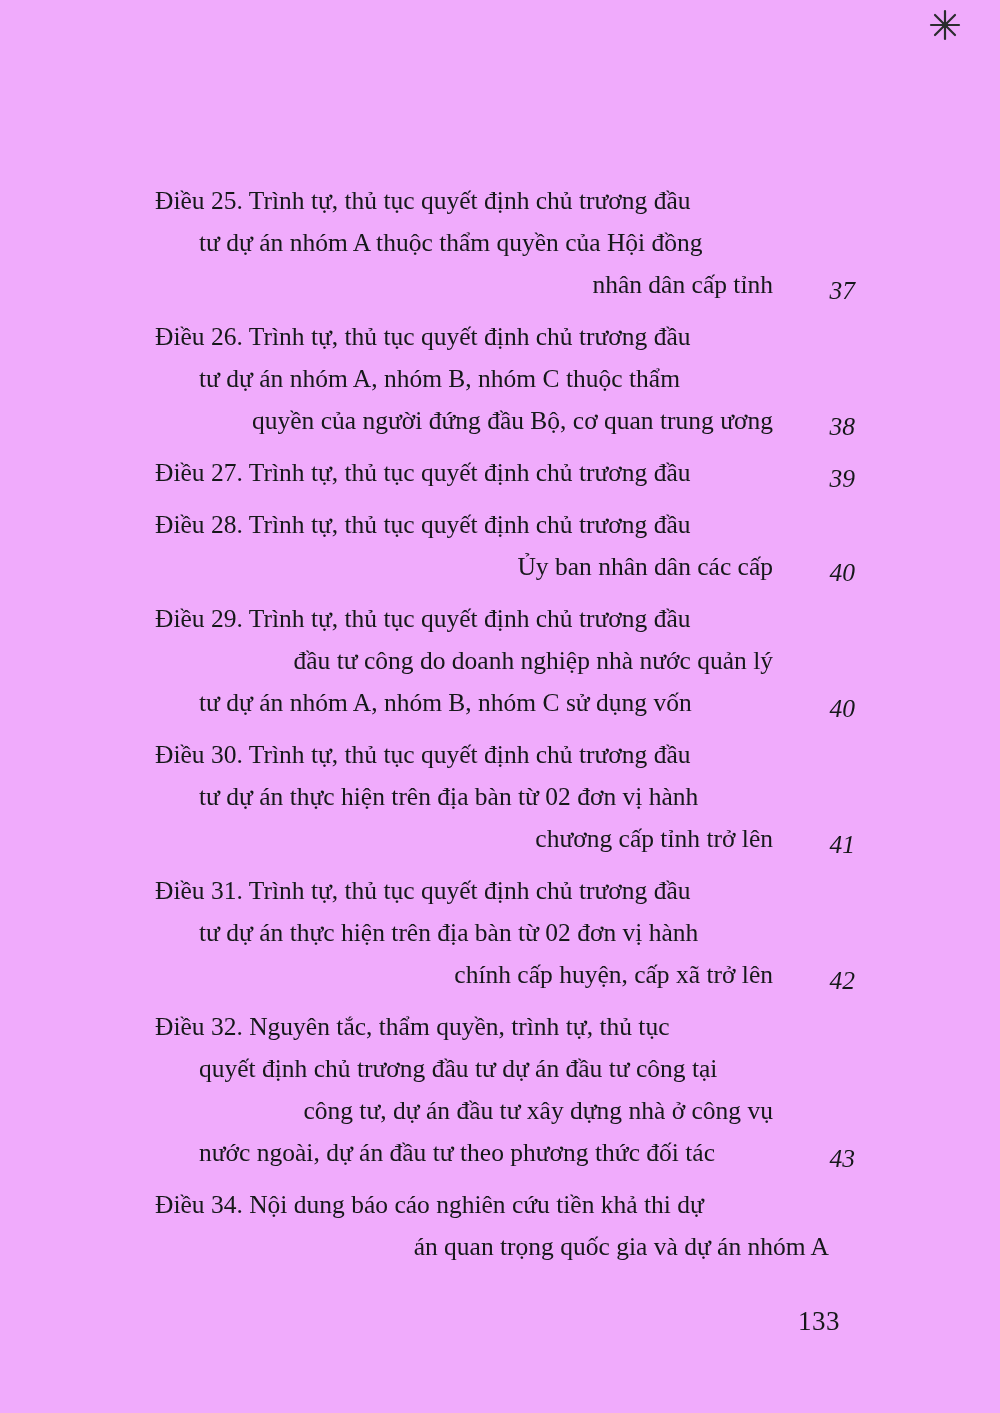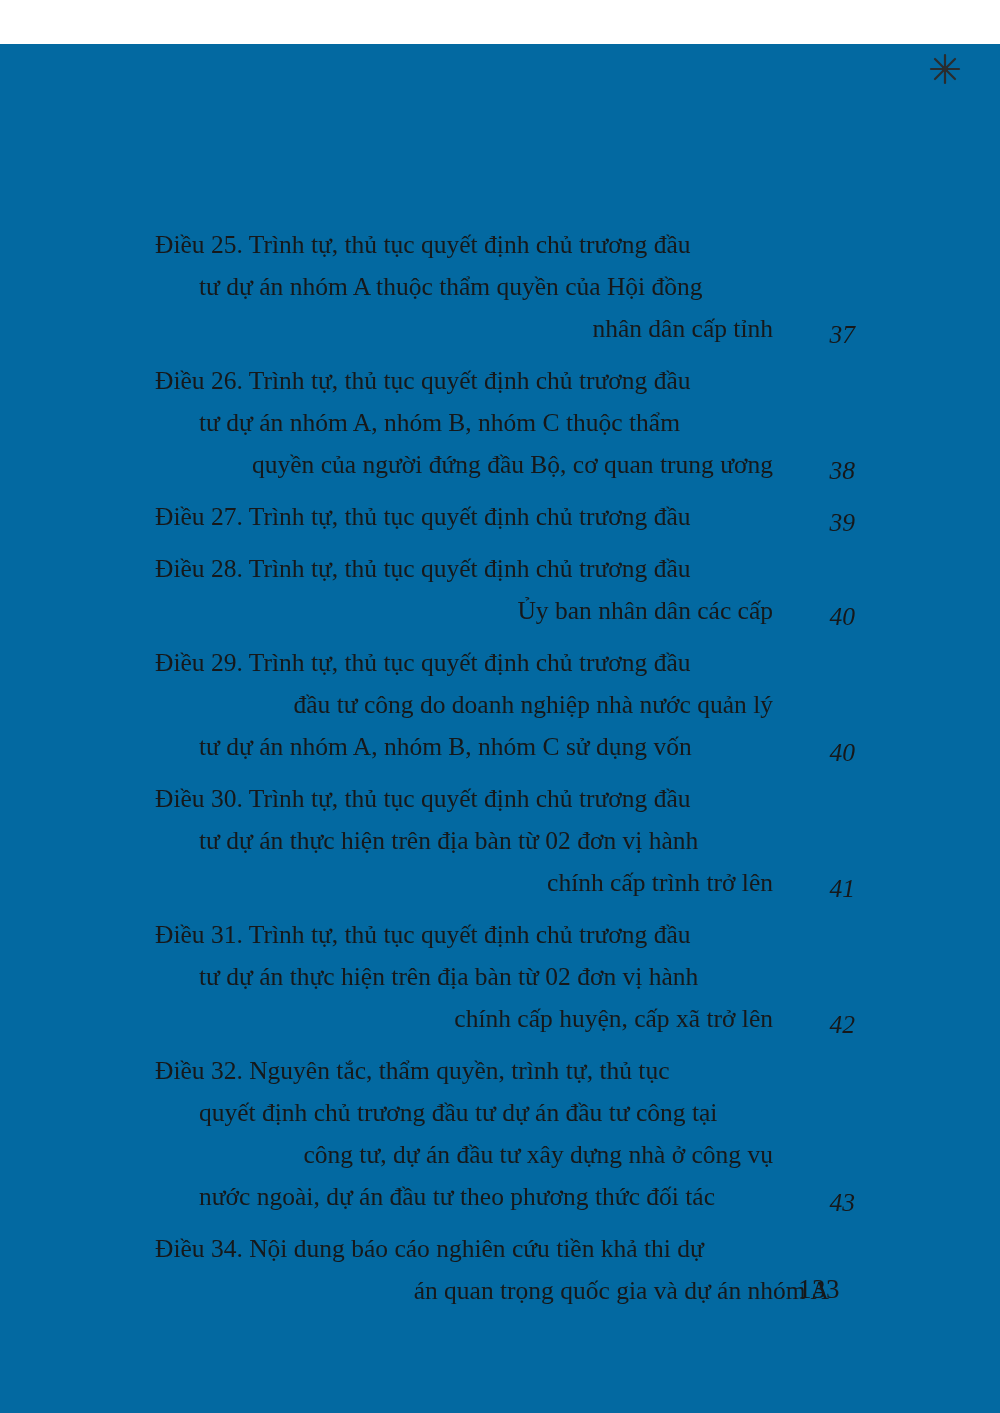--- a/index.html
+++ b/index.html
@@ -12,22 +12,21 @@
     height: 1413px;
     position: relative;
     font-family: "Liberation Serif", "DejaVu Serif", serif;
     color: #16181a;
     overflow: hidden;
   }
 
   .page {
     position: absolute;
     inset: 0;
-    background: #0369a1;
-    margin-top: 44px;
+    background: #f0abfc;
   }
 
   
   .top-mark {
     position: absolute;
     top: 8px;
     right: 38px;
     width: 34px;
     height: 34px;
     color: #2a2c2e;
@@ -77,21 +76,21 @@
     padding-right: 26px;
   }
   .entry-lines > div {
     font-size: 25.5px;
     line-height: 42px;
   }
 
   .folio {
     position: absolute;
     right: 160px;
-    bottom: 108px;
+    bottom: 76px;
     font-size: 27px;
     letter-spacing: 0.5px;
   }
 </style>
 </head>
 <body>
 
 <div class="page">
 
   <div class="top-mark">
@@ -164,21 +163,21 @@
         <div class="page-num">40</div>
       </div>
     </div>
 
     <div class="entry">
       <div class="entry-body">
         <div class="entry-lines">
           <div><span class="label">Điều 30.</span>
             <span>Trình tự, thủ tục quyết định chủ trương đầu</span></div>
           <div class="cont">tư dự án thực hiện trên địa bàn từ 02 đơn vị hành</div>
-          <div class="cont last">chính cấp trình trở lên</div>
+          <div class="cont last">chương cấp tỉnh trở lên</div>
         </div>
         <div class="page-num">41</div>
       </div>
     </div>
 
     <div class="entry">
       <div class="entry-body">
         <div class="entry-lines">
           <div><span class="label">Điều 31.</span>
             <span>Trình tự, thủ tục quyết định chủ trương đầu</span></div>

